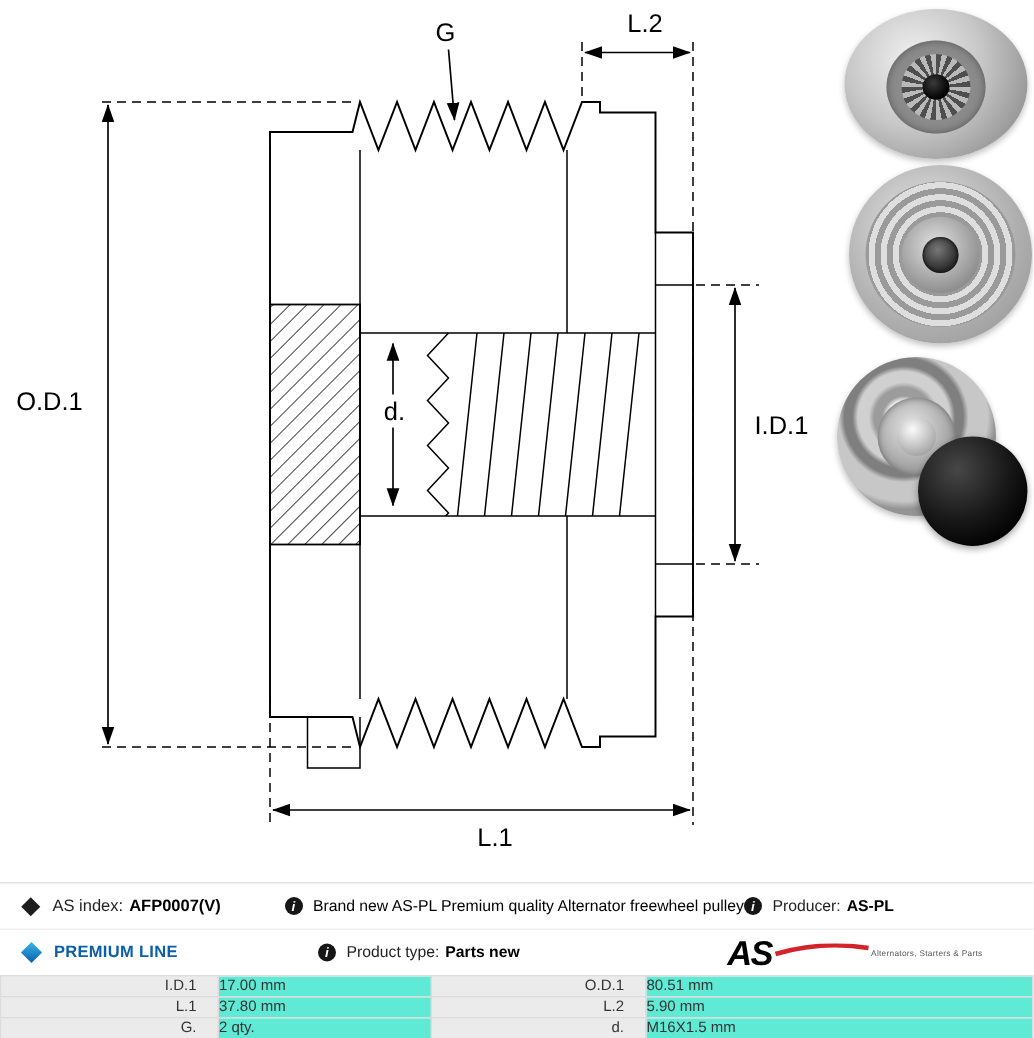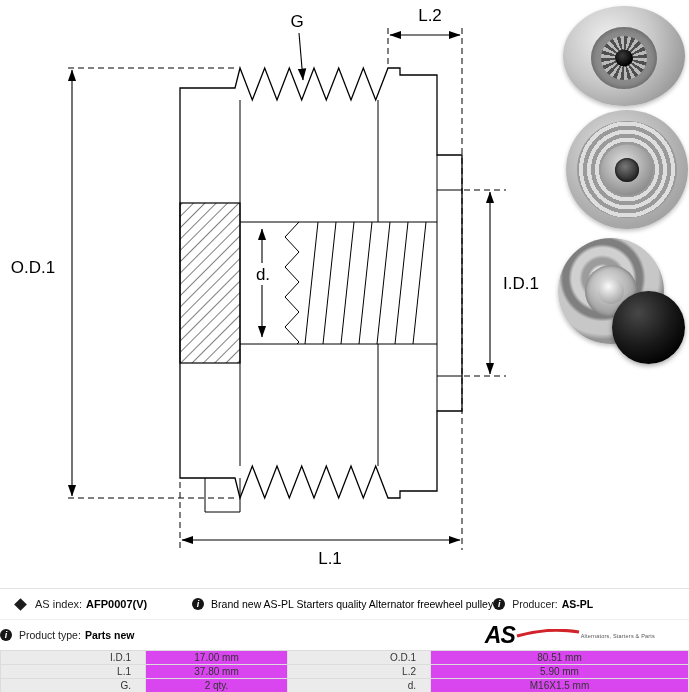--- a/index.html
+++ b/index.html
@@ -60,21 +60,21 @@
   b.val{color:#000;}
   .premium-text{color:#0a5fa8;font-weight:bold;letter-spacing:.2px;}
   .as-logo{margin-left:auto;margin-right:34px;display:flex;flex-direction:row;align-items:center;position:relative;}
   .as-text{font-size:23px;font-weight:bold;font-style:italic;letter-spacing:-1px;line-height:18px;}
   .as-swoosh{margin-top:-4px;}
   .as-sub{font-size:5.5px;color:#555;letter-spacing:.2px;margin-top:1px;}
   
   .spec{position:absolute;top:650px;left:0;width:689px;border-collapse:collapse;table-layout:fixed;}
   .spec td{border:1px solid #dcdcdc;height:13px;font-size:10px;color:#333;padding:0;}
   .spec td.k{background:#ebebeb;text-align:right;padding-right:14px;}
-  .spec td.v{background:#d946ef;text-align:center;}
+  .spec td.v{background:#5eead4;text-align:left;}
 </style>
 </head>
 <body>
 
 <svg class="drawing" viewBox="0 0 555 585" width="555" height="585">
   <defs>
     <marker id="arrow" viewBox="0 0 10 8" markerWidth="11" markerHeight="9" refX="9.5" refY="4" orient="auto-start-reverse">
       <path d="M0,0.5 L10,4 L0,7.5 Z" fill="#000"></path>
     </marker>
     <pattern id="hatch" width="8" height="8" patternUnits="userSpaceOnUse" patternTransform="rotate(45)">
@@ -145,29 +145,33 @@
 
 <div class="info">
   <div class="info-row">
     <div class="cell-a">
       <span class="bullet-diamond"></span>
       <span class="lbl">AS index:</span>
       <b class="val">AFP0007(V)</b>
     </div>
     <div class="cell-b">
       <span class="i-icon">i</span>
-      <span>Brand new AS-PL Starters quality Alternator freewheel pulley</span>
+      <span>Brand new AS-PL Premium quality Alternator freewheel pulley</span>
     </div>
     <div class="cell-c">
       <span class="i-icon">i</span>
       <span class="lbl">Producer:</span>
       <b class="val">AS-PL</b>
     </div>
   </div>
   <div class="info-row">
+    <div class="cell-a">
+      <span class="premium-diamond"></span>
+      <span class="premium-text">PREMIUM LINE</span>
+    </div>
     <div class="cell-b">
       <span class="i-icon">i</span>
       <span class="lbl">Product type:</span>
       <b class="val">Parts new</b>
     </div>
     <div class="cell-c">
       <div class="as-logo">
         <span class="as-text">AS</span>
         <svg class="as-swoosh" width="66" height="9">
           <path d="M2,7 Q33,-2 64,3" stroke="#d2232a" stroke-width="3" fill="none"></path>

